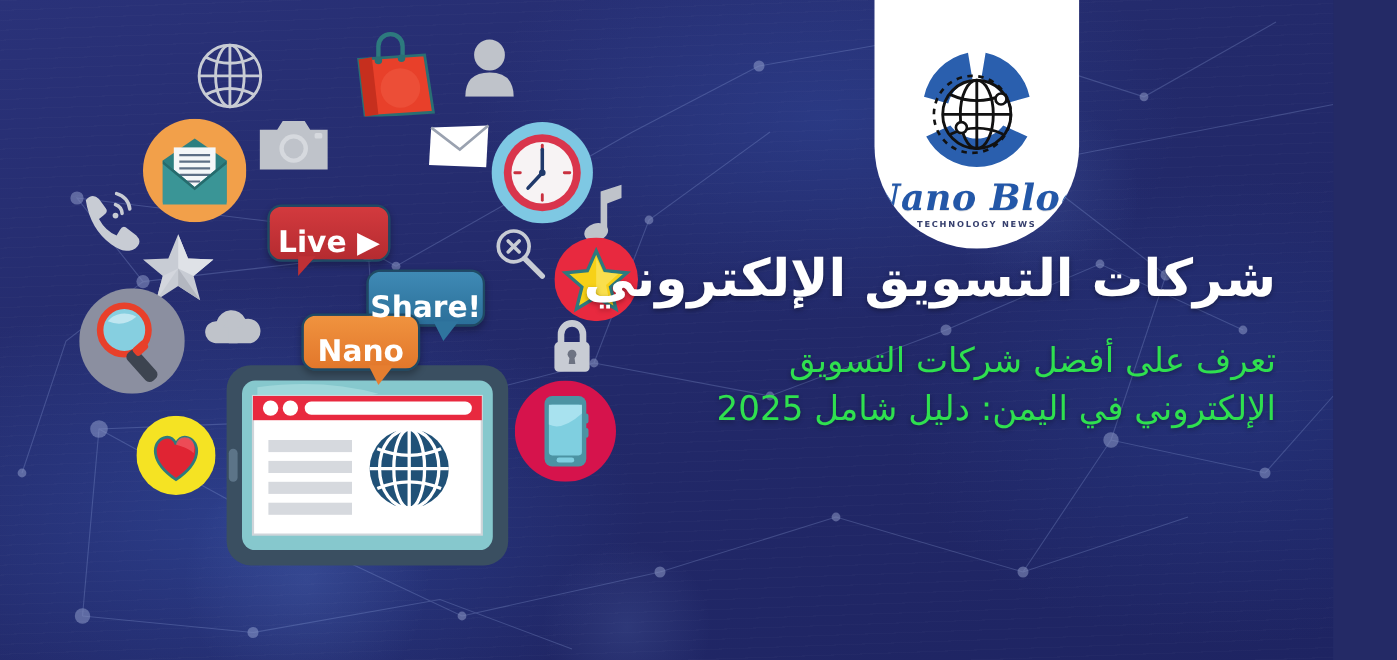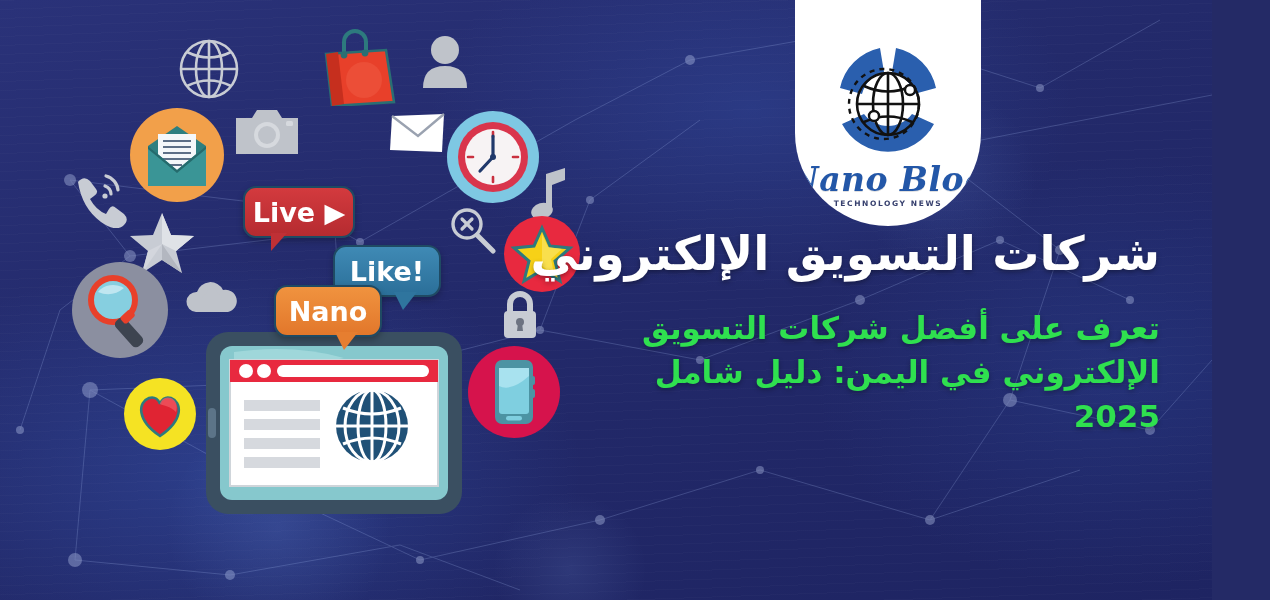--- a/index.html
+++ b/index.html
@@ -70,33 +70,33 @@
   .headline{
     position:absolute;right:110px;top:228px;width:690px;
     text-align:right;direction:rtl;
     font-size:47px;font-weight:700;line-height:1.12;
     color:#ffffff;
     text-shadow:0 2px 5px rgba(0,0,0,.35);
   }
   .subhead{
     position:absolute;right:110px;top:306px;width:560px;
     direction:rtl;
-    font-size:31px;font-weight:700;line-height:1.42;
+    font-size:31px;font-weight:400;line-height:1.42;
     color:#2fe04f;
     text-shadow:0 2px 5px rgba(0,0,0,.30);
   }
 
   
   .icons{position:absolute;left:0;top:0;width:620px;height:600px;}
   .ic{position:absolute;}
 
   
   .bubble{
     position:absolute;
-    display:flex;align-items:center;justify-content:center;
+    display:flex;align-items:flex-end;justify-content:center;
     color:#fff;font-weight:700;
     border-radius:13px;
     box-shadow:0 3px 6px rgba(0,0,0,.25);
   }
   .bubble span{position:relative;z-index:2;}
   .bubble::after{
     content:"";position:absolute;bottom:-15px;width:0;height:0;
     border-style:solid;
   }
   .b-live{
@@ -350,21 +350,21 @@
           <path d="M7,54 Q36,42 65,54"></path>
           <line x1="36" y1="0" x2="36" y2="72"></line>
         </g>
       </g>
     </svg>
 
     <div class="bubble b-live">
       <span>Live ▶</span>
     </div>
     <div class="bubble b-like">
-      <span>Like!</span>
+      <span>Share!</span>
     </div>
     <div class="bubble b-share">
       <span>Nano</span>
     </div>
   </div>
 
   <div class="logo-card">
     <svg class="logo-emblem" viewBox="0 0 124 118">
       <path d="M14,42 A52,52 0 0 1 54,2 L58,26 A30,30 0 0 0 36,48 Z" fill="#2a5fae"></path>
       <path d="M110,42 A52,52 0 0 0 70,2 L66,26 A30,30 0 0 1 88,48 Z" fill="#2a5fae"></path>

